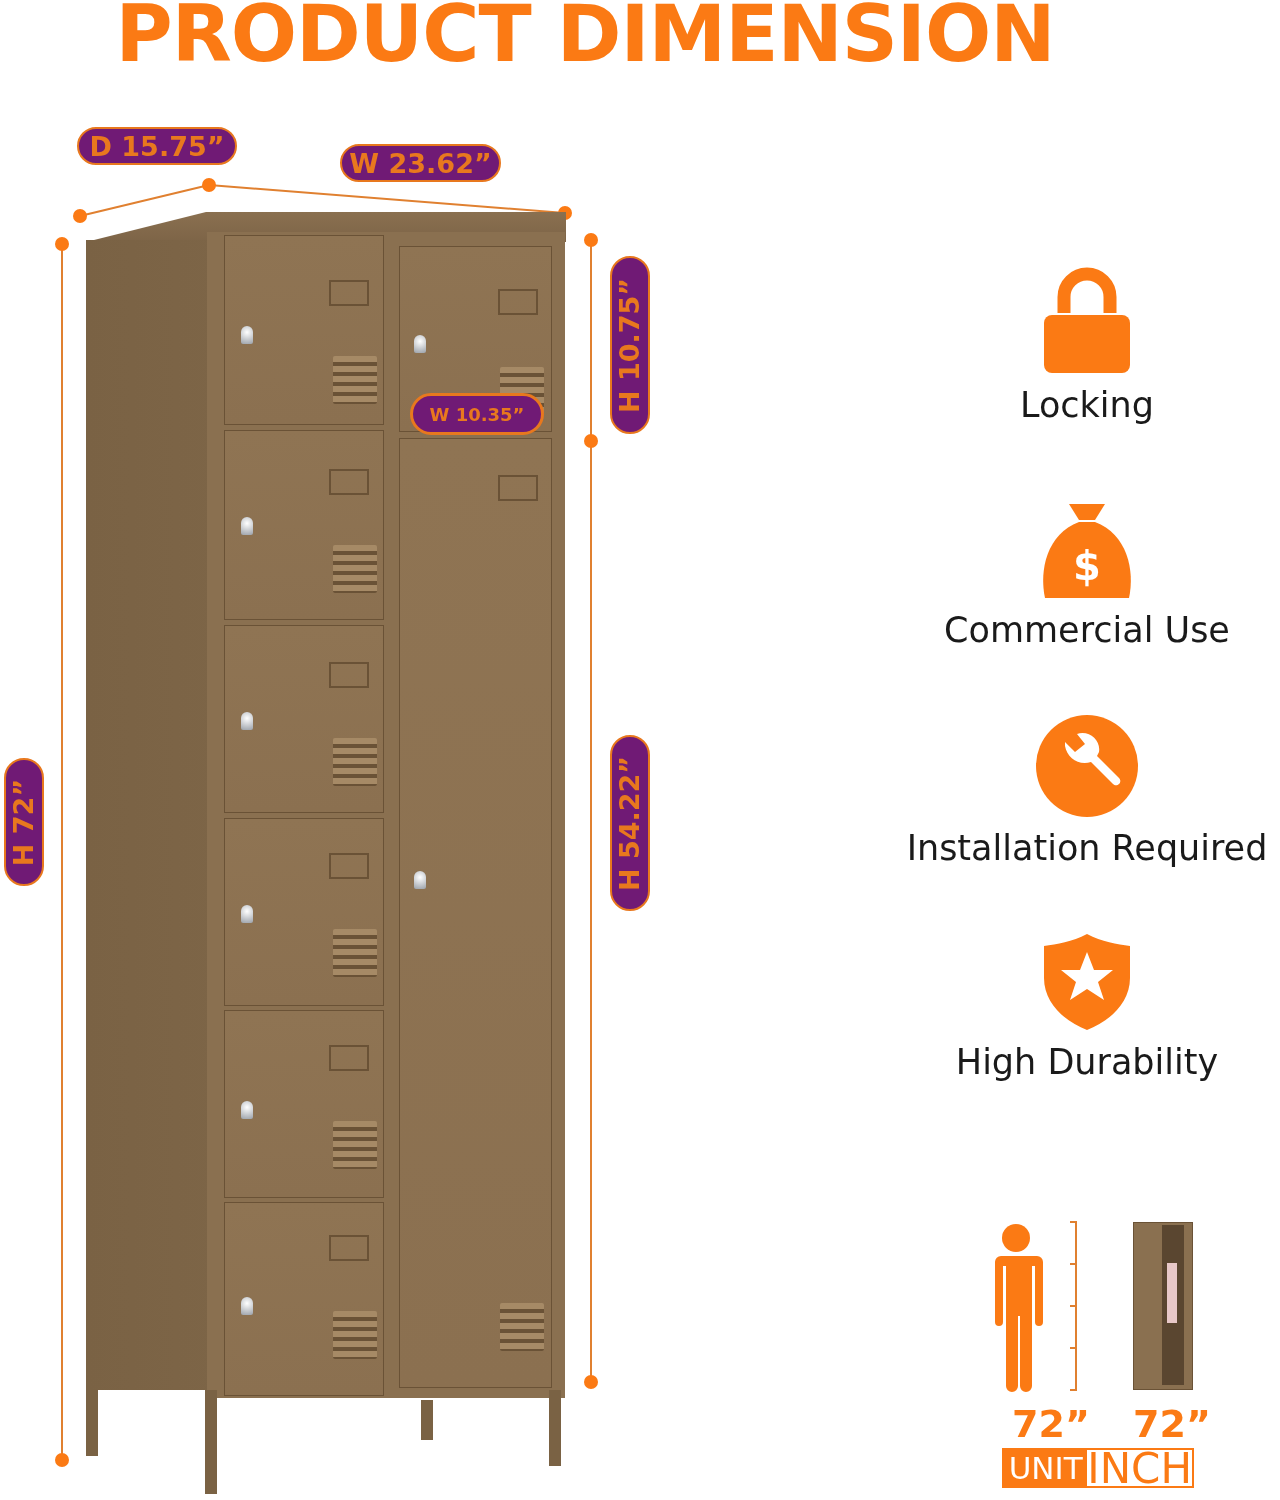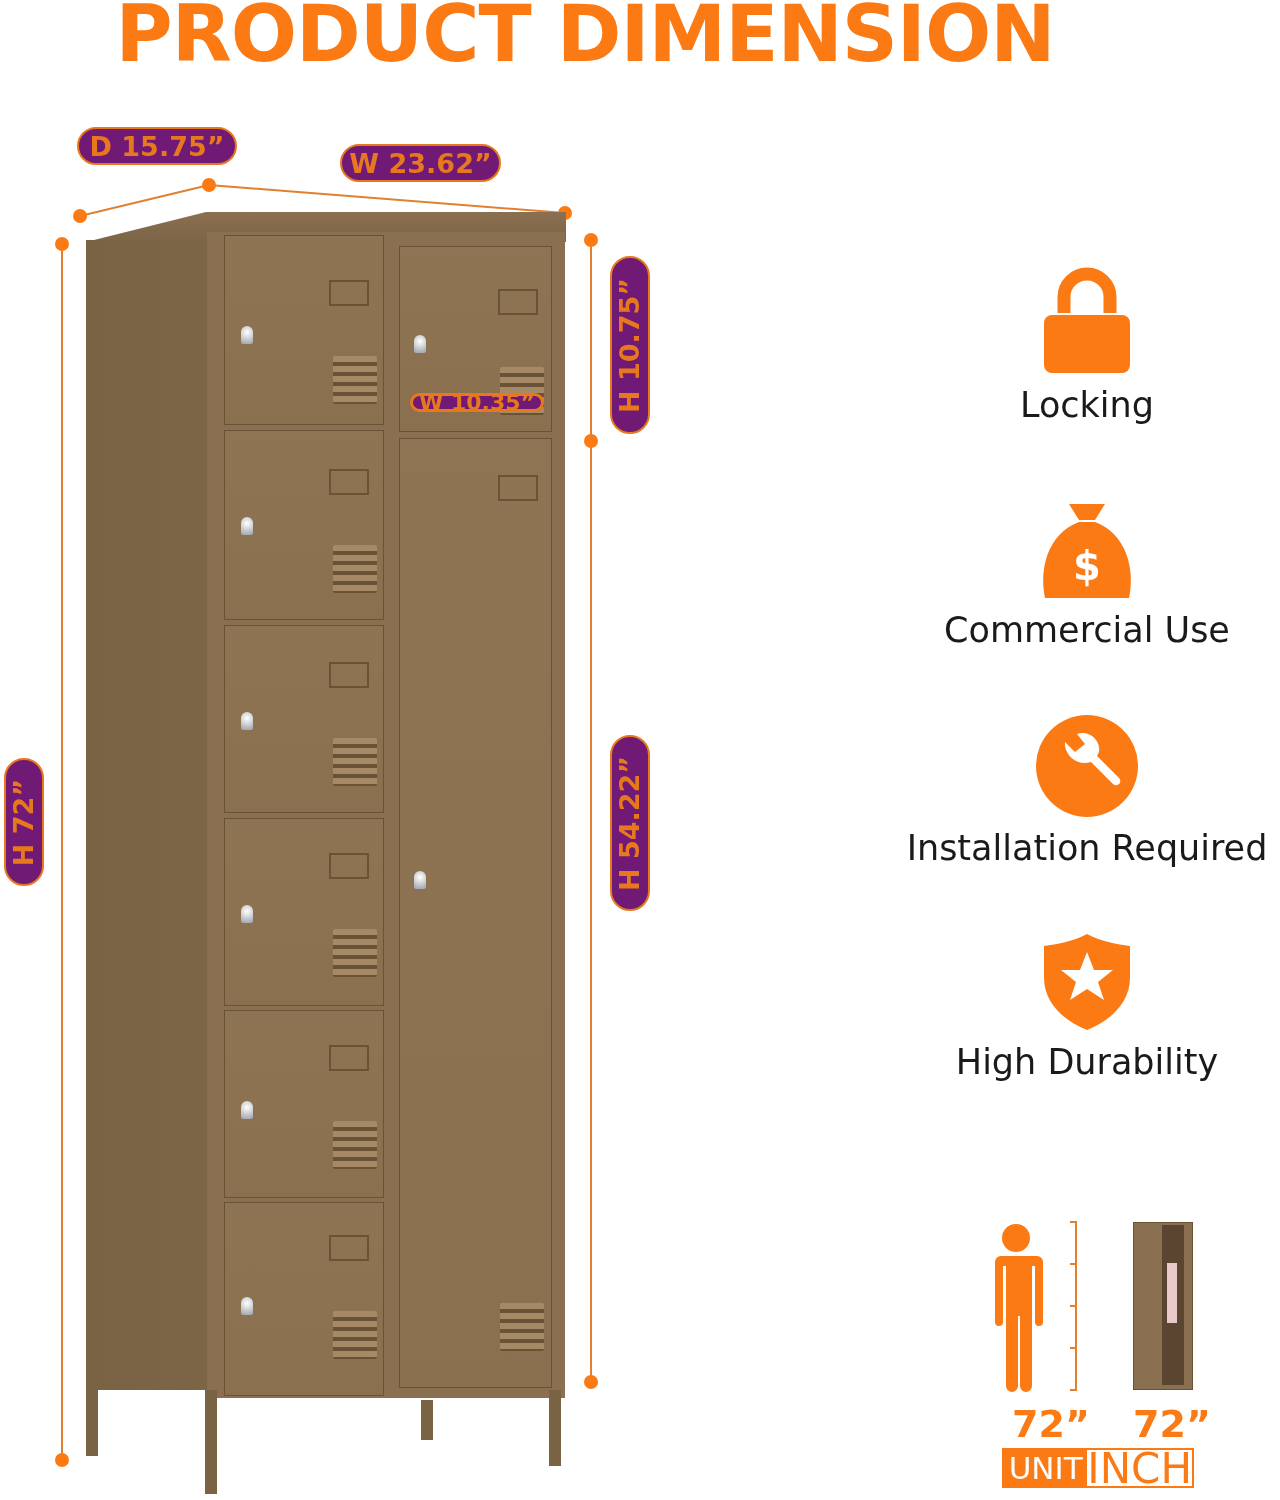--- a/index.html
+++ b/index.html
@@ -114,21 +114,21 @@
       <div class="lock" style="left:14px;top:432px"></div>
       <div class="vent" style="left:100px;top:864px"></div>
   </div>
 
   <div class="leg" style="left:86px;top:1390px;height:66px;"></div>
   <div class="leg" style="left:205px;top:1390px;height:104px;"></div>
   <div class="leg" style="left:421px;top:1400px;height:40px;"></div>
   <div class="leg" style="left:549px;top:1390px;height:76px;"></div>
 </div>
 
-<div class="pill h" style="left:410px;top:393px;width:134px;height:19px;font-size:22px;border-width:3px;">
+<div class="pill h" style="left:410px;top:393px;width:134px;height:42px;font-size:18px;border-width:3px;">
     <span>W 10.35”</span>
   </div>
 
 <div class="feature" style="top:265px;">
   <div class="icon-wrap">
     <svg width="90" height="110" viewBox="0 0 90 110">
       <path d="M22 48 V32 a23 23 0 0 1 46 0 V48" fill="none" stroke="#fb7a14" stroke-width="13"></path>
       <rect x="2" y="50" width="86" height="58" rx="8" fill="#fb7a14"></rect>
     </svg>
   </div>

